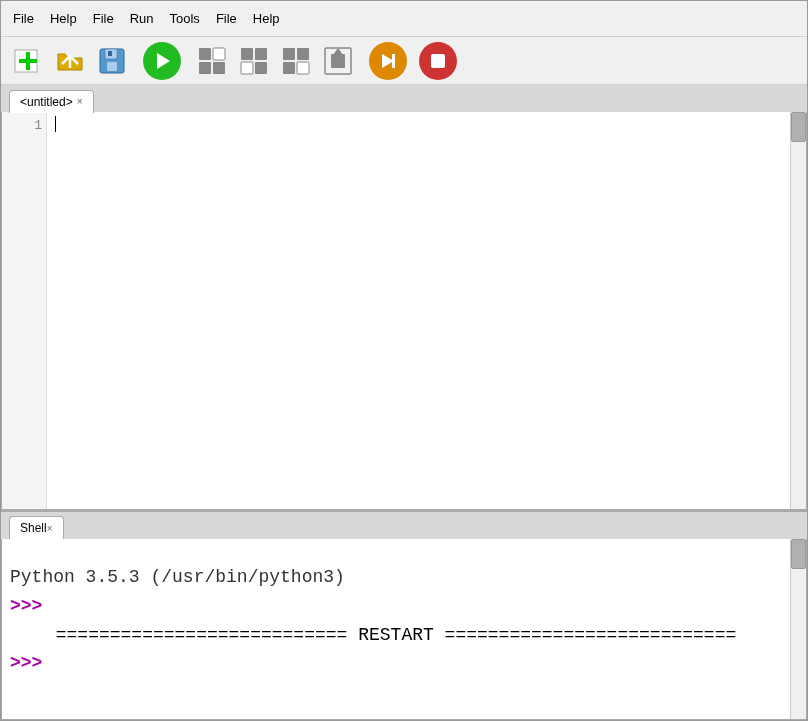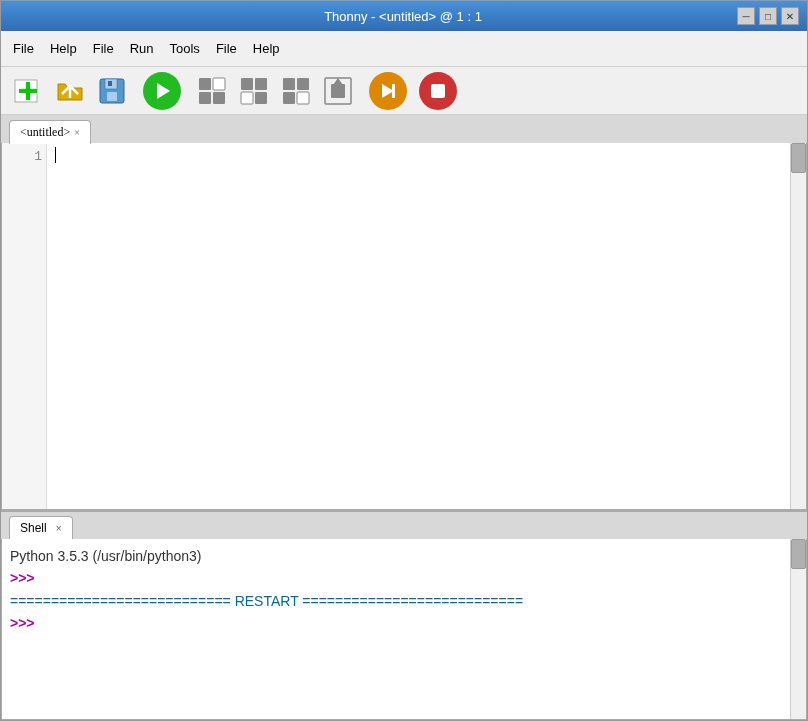--- a/index.html
+++ b/index.html
@@ -165,21 +165,20 @@
       gap: 4px;
       padding: 4px 10px;
       background: white;
       border: 1px solid #aaa;
       border-bottom: none;
       border-radius: 4px 4px 0 0;
       cursor: pointer;
       font-size: 12px;
       position: relative;
       bottom: -1px;
-      font-family: Liberation Serif, serif;
     }
     .tab.active {
       background: white;
       z-index: 2;
     }
     .tab-close {
       font-size: 10px;
       color: #666;
       cursor: pointer;
       line-height: 1;
@@ -266,21 +265,21 @@
     .shell-tab-strip {
       display: flex;
       align-items: flex-end;
       background: #d8d8d8;
       padding: 4px 8px 0 8px;
       flex-shrink: 0;
     }
     .shell-tab {
       display: flex;
       align-items: center;
-      gap: 9px;
+      gap: 0;
       padding: 4px 10px;
       background: white;
       border: 1px solid #aaa;
       border-bottom: none;
       border-radius: 4px 4px 0 0;
       font-size: 12px;
       cursor: pointer;
     }
     .shell-close {
       font-size: 10px;
@@ -289,55 +288,46 @@
     .shell-content {
       flex: 1;
       background: white;
       border: 1px solid #aaa;
       border-top: none;
       display: flex;
       overflow: hidden;
     }
     .shell-text {
       flex: 1;
-      padding: 6px 8px;
-      font-family: Liberation Sans, sans-serif;
-      font-size: 14px;
+      padding: 24px 8px;
+      font-family: Liberation Mono, monospace;
+      font-size: 18px;
       line-height: 1.6;
       overflow-y: auto;
     }
     .shell-line { color: #333; }
     .shell-prompt { color: #aa00aa; font-weight: bold; }
-    .shell-separator { color: #0369a1; }
+    .shell-separator { color: #000000; text-align: center; }
     .shell-scrollbar {
       width: 16px;
       background: #f0f0f0;
       border-left: 1px solid #ccc;
       flex-shrink: 0;
     }
 
     
     .tb-sep {
       width: 4px;
     }
   </style>
 </head>
 <body>
 
 <div class="window">
 
-  <div class="titlebar">
-    <div style="width:60px;"></div>
-    <div class="titlebar-title">Thonny - &lt;untitled&gt; @ 1 : 1</div>
-    <div class="titlebar-controls">
-      <div class="titlebar-btn">─</div>
-      <div class="titlebar-btn">□</div>
-      <div class="titlebar-btn">✕</div>
-    </div>
-  </div>
 
   <div class="menubar">
     <div class="menu-item">File</div>
     <div class="menu-item">Help</div>
     <div class="menu-item">File</div>
     <div class="menu-item">Run</div>
     <div class="menu-item">Tools</div>
     <div class="menu-item">File</div>
     <div class="menu-item">Help</div>
   </div>

